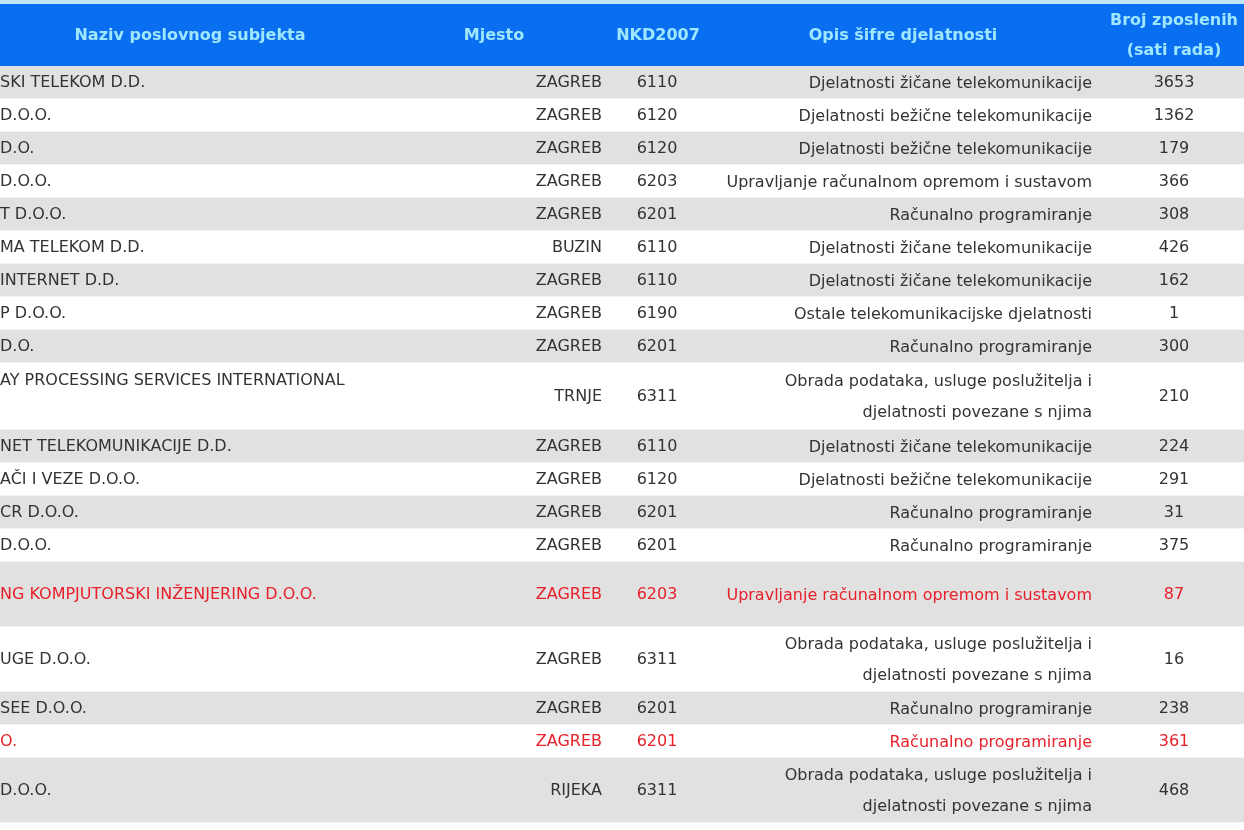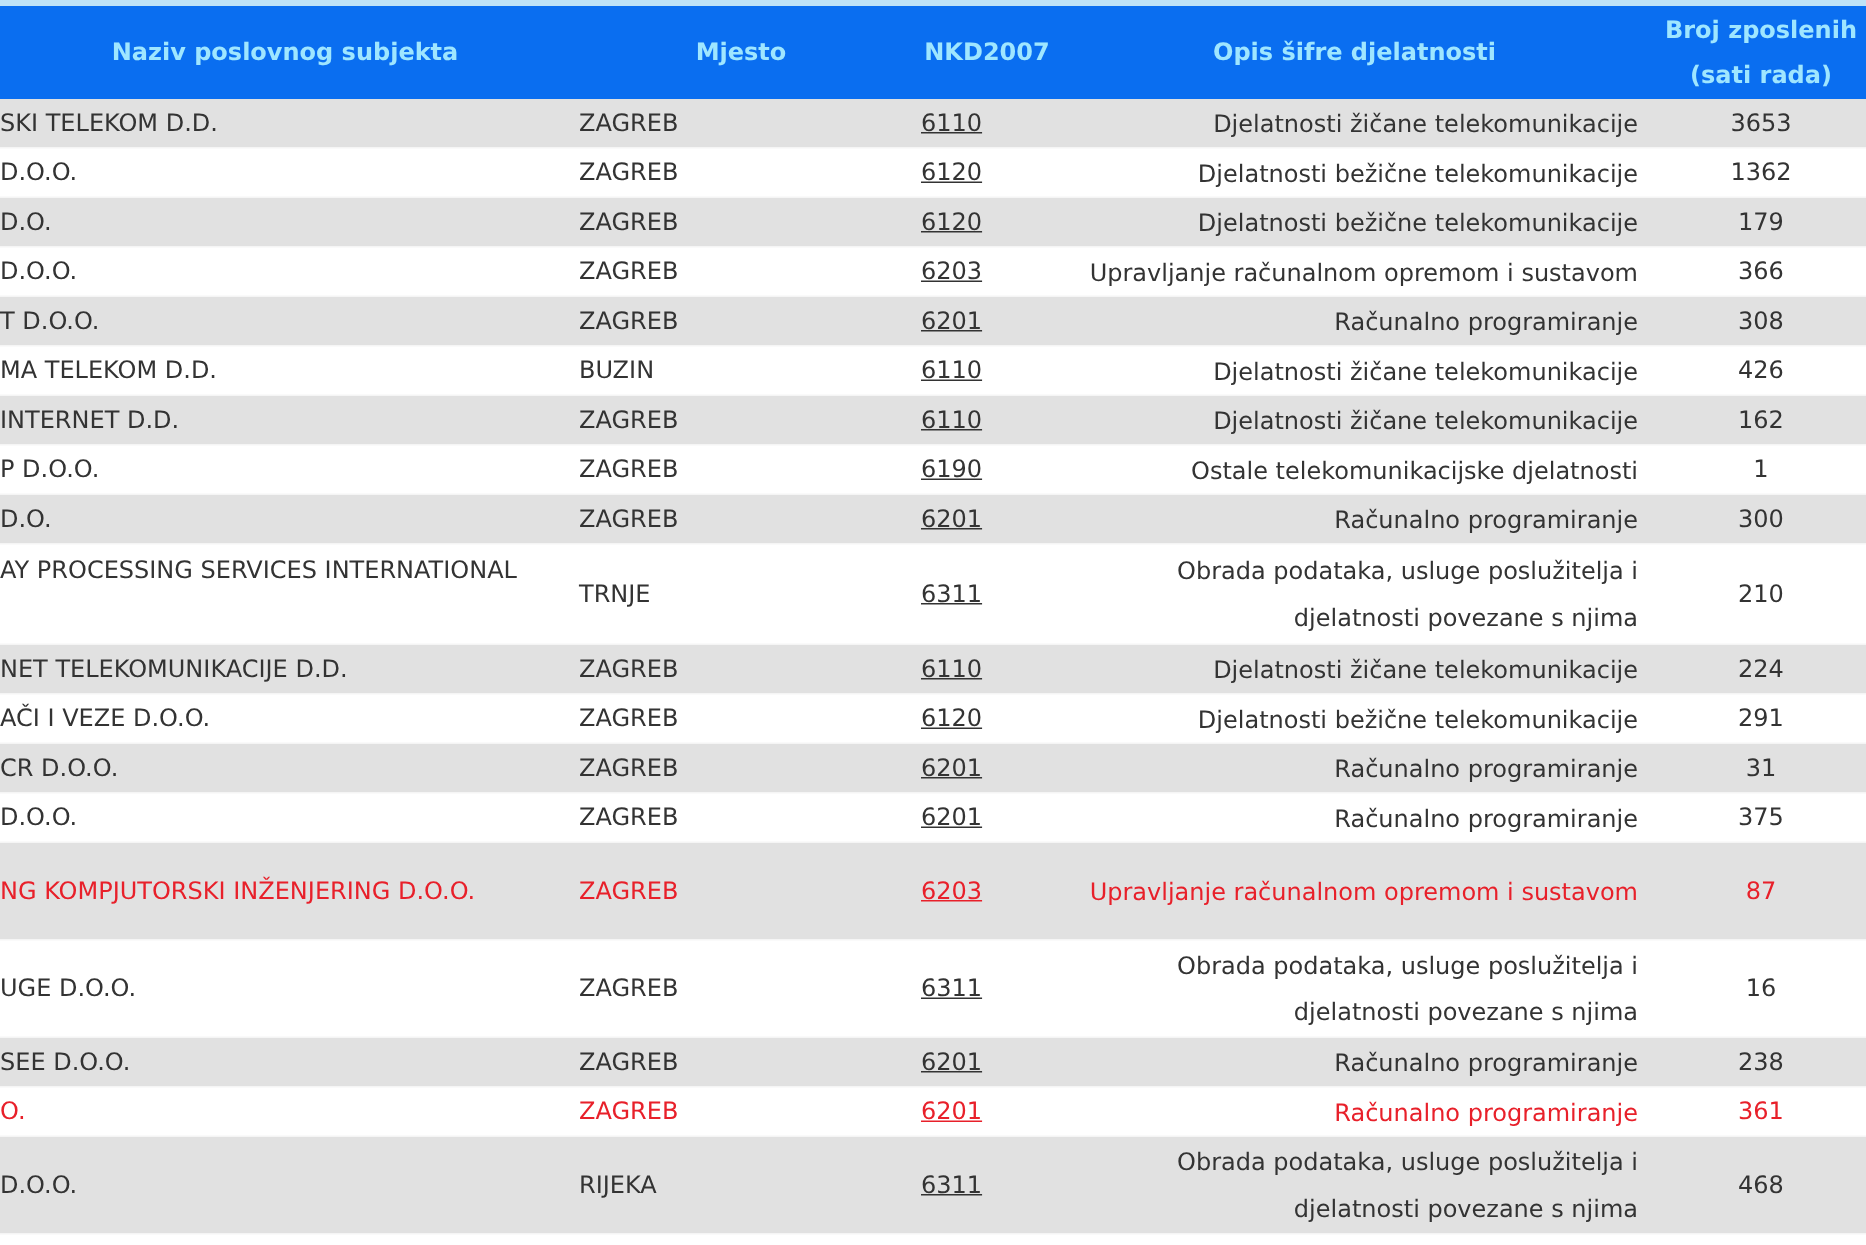--- a/index.html
+++ b/index.html
@@ -7,22 +7,22 @@
          font-family:"DejaVu Sans", "Liberation Sans", sans-serif; font-size:16px; color:#333; }
   .tbl { position:absolute; left:-110px; top:0; width:1360px; border-collapse:collapse; table-layout:fixed; }
   .topline { position:absolute; left:0; top:0; width:1244px; height:4px; background:#bfe3f7; z-index:2; }
   thead th { background:#0a6ef0; color:#9fe6ff; font-weight:bold; font-size:16px; height:62px; padding:0; text-align:center; line-height:30px; }
   thead tr { border-top:4px solid #bfe3f7; }
   td { padding:0 6px; height:32px; line-height:30px; font-size:16px; color:#333; white-space:nowrap; overflow:hidden; }
   tr.g td { background:#e1e1e1; }
   tr.w td { background:#ffffff; }
   tr.tall td { height:64px; }
   td.name { text-align:left; }
-  td.city { text-align:left; }
-  td.code { text-align:left; padding-right:8px;text-decoration:underline; }
+  td.city { text-align:right; }
+  td.code { text-align:center; padding-right:8px; }
   td.desc { text-align:right; white-space:normal; line-height:31px; padding-left:12px; }
   td.emp { text-align:center; }
   tr.red td { color:#e8202a; }
   tbody tr { border-bottom:1px solid #f5f5f5; }
 </style>
 </head>
 <body>
 
 <div class="topline"></div>
 <table class="tbl">

